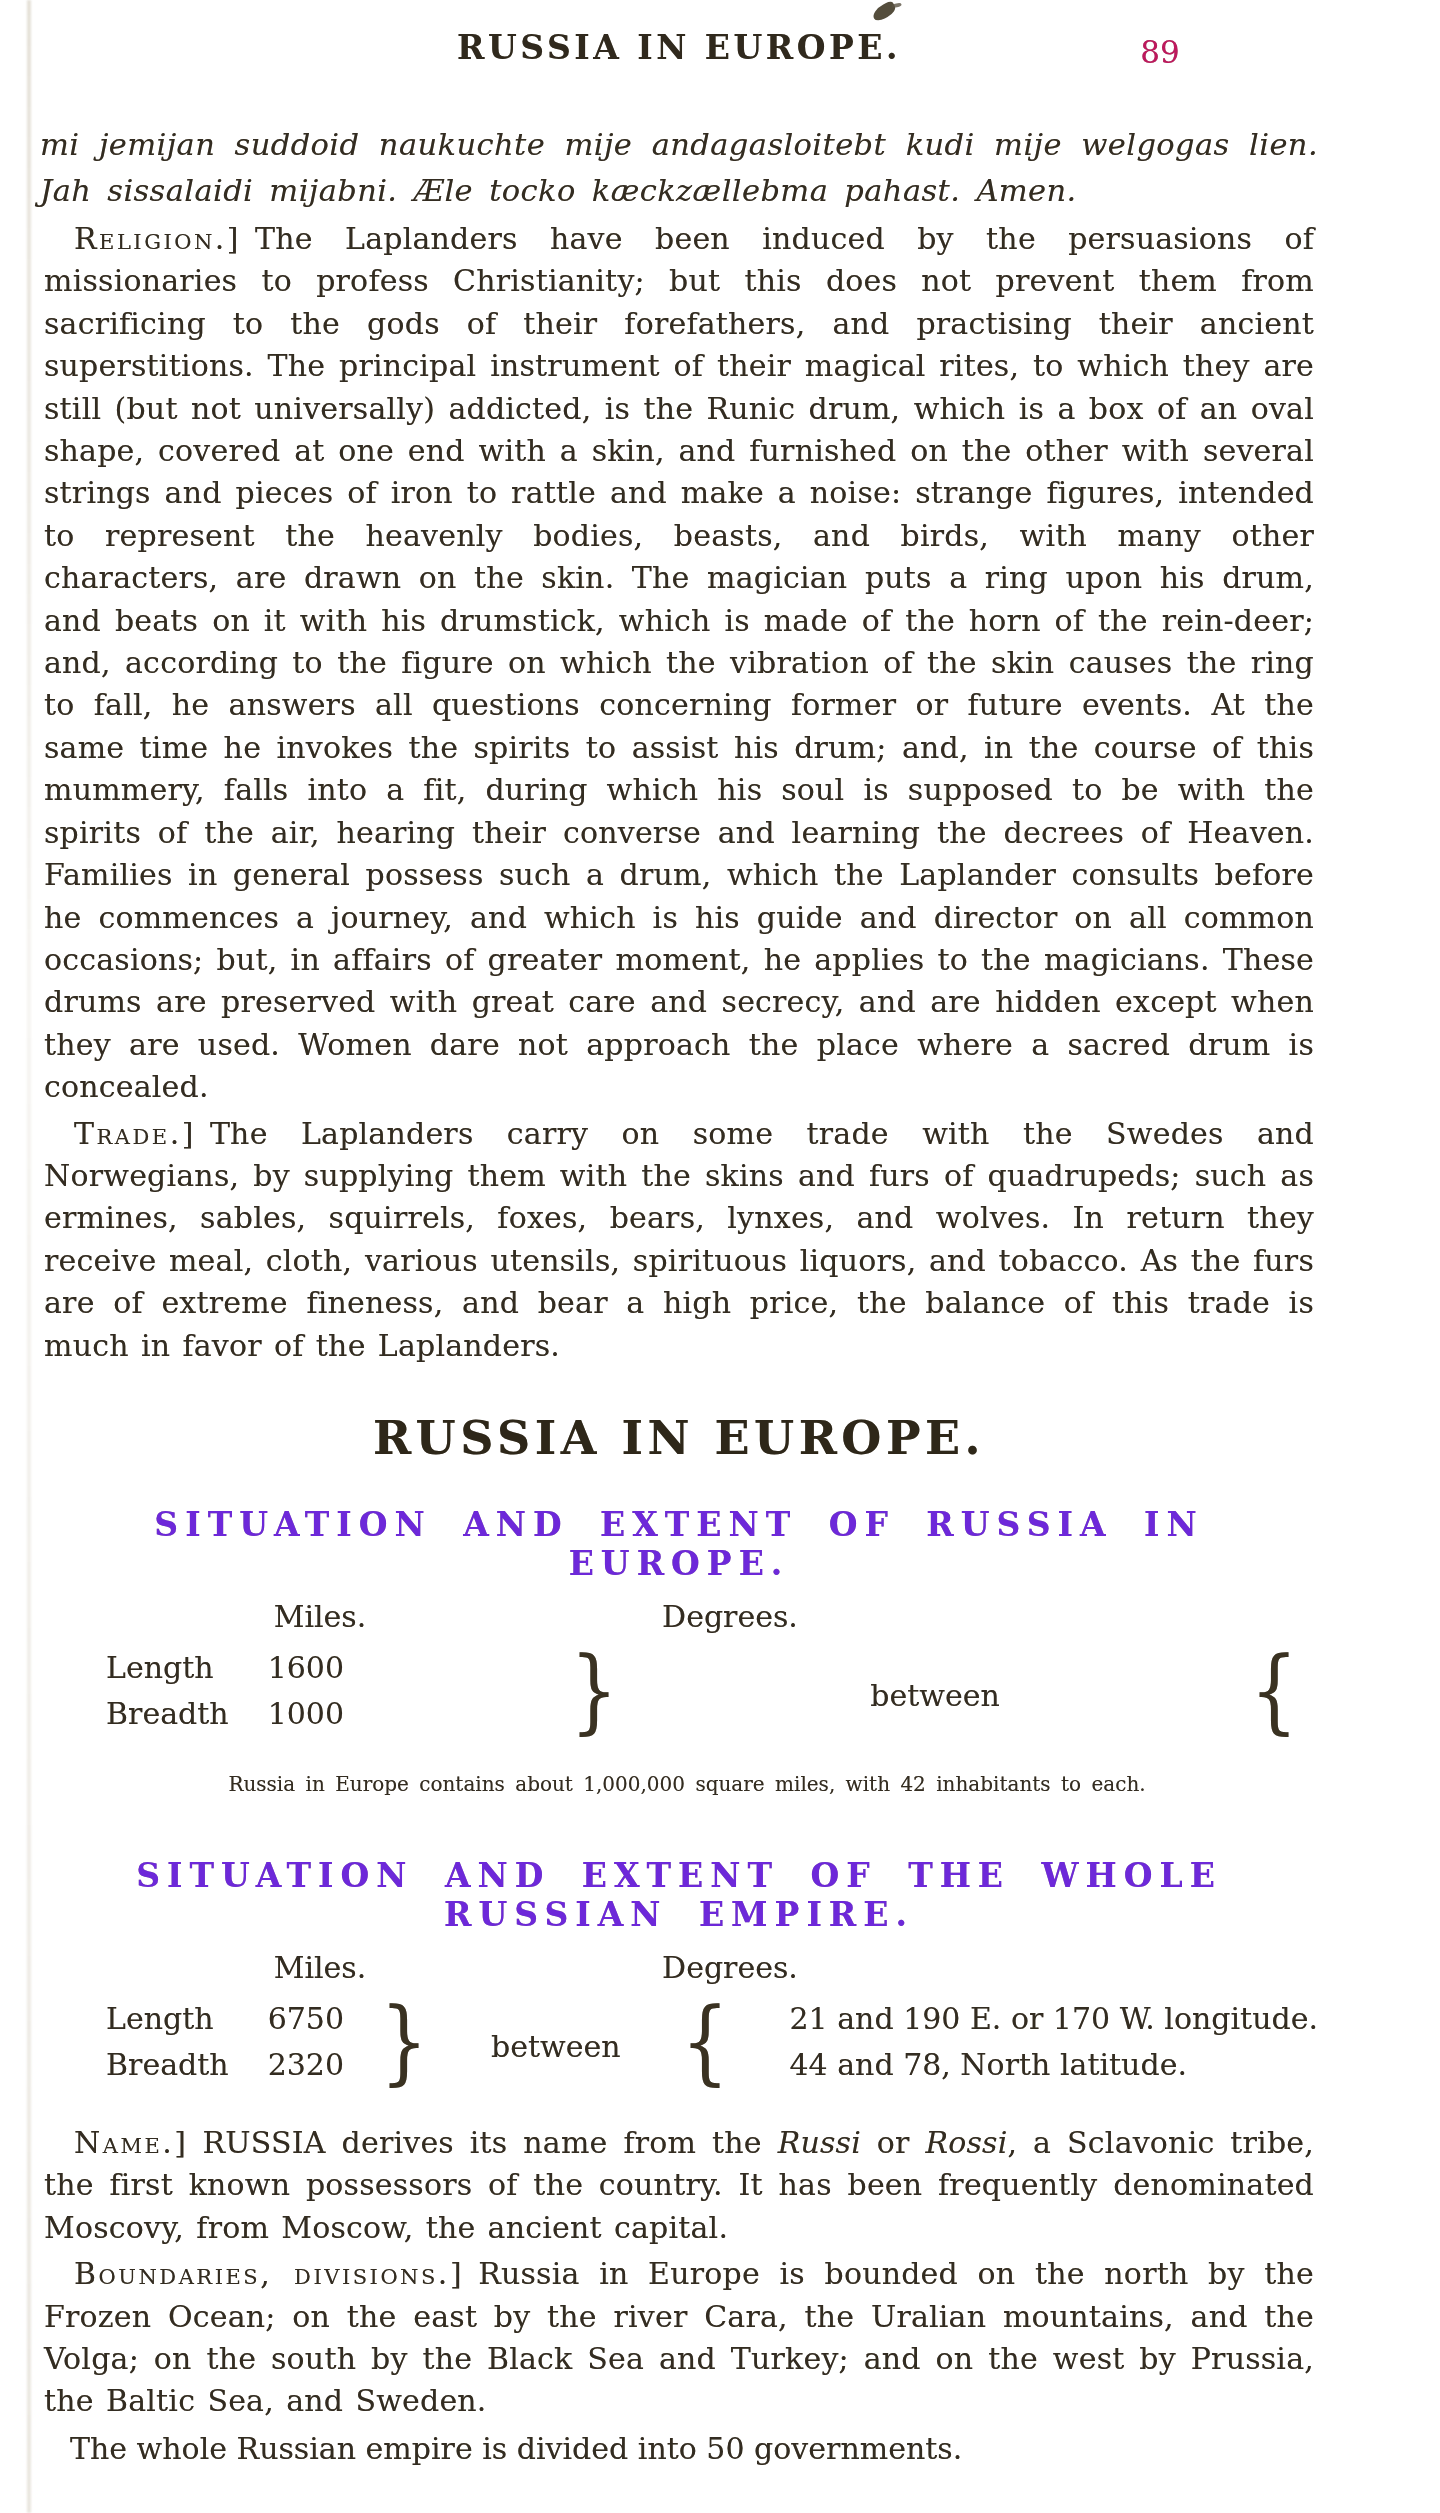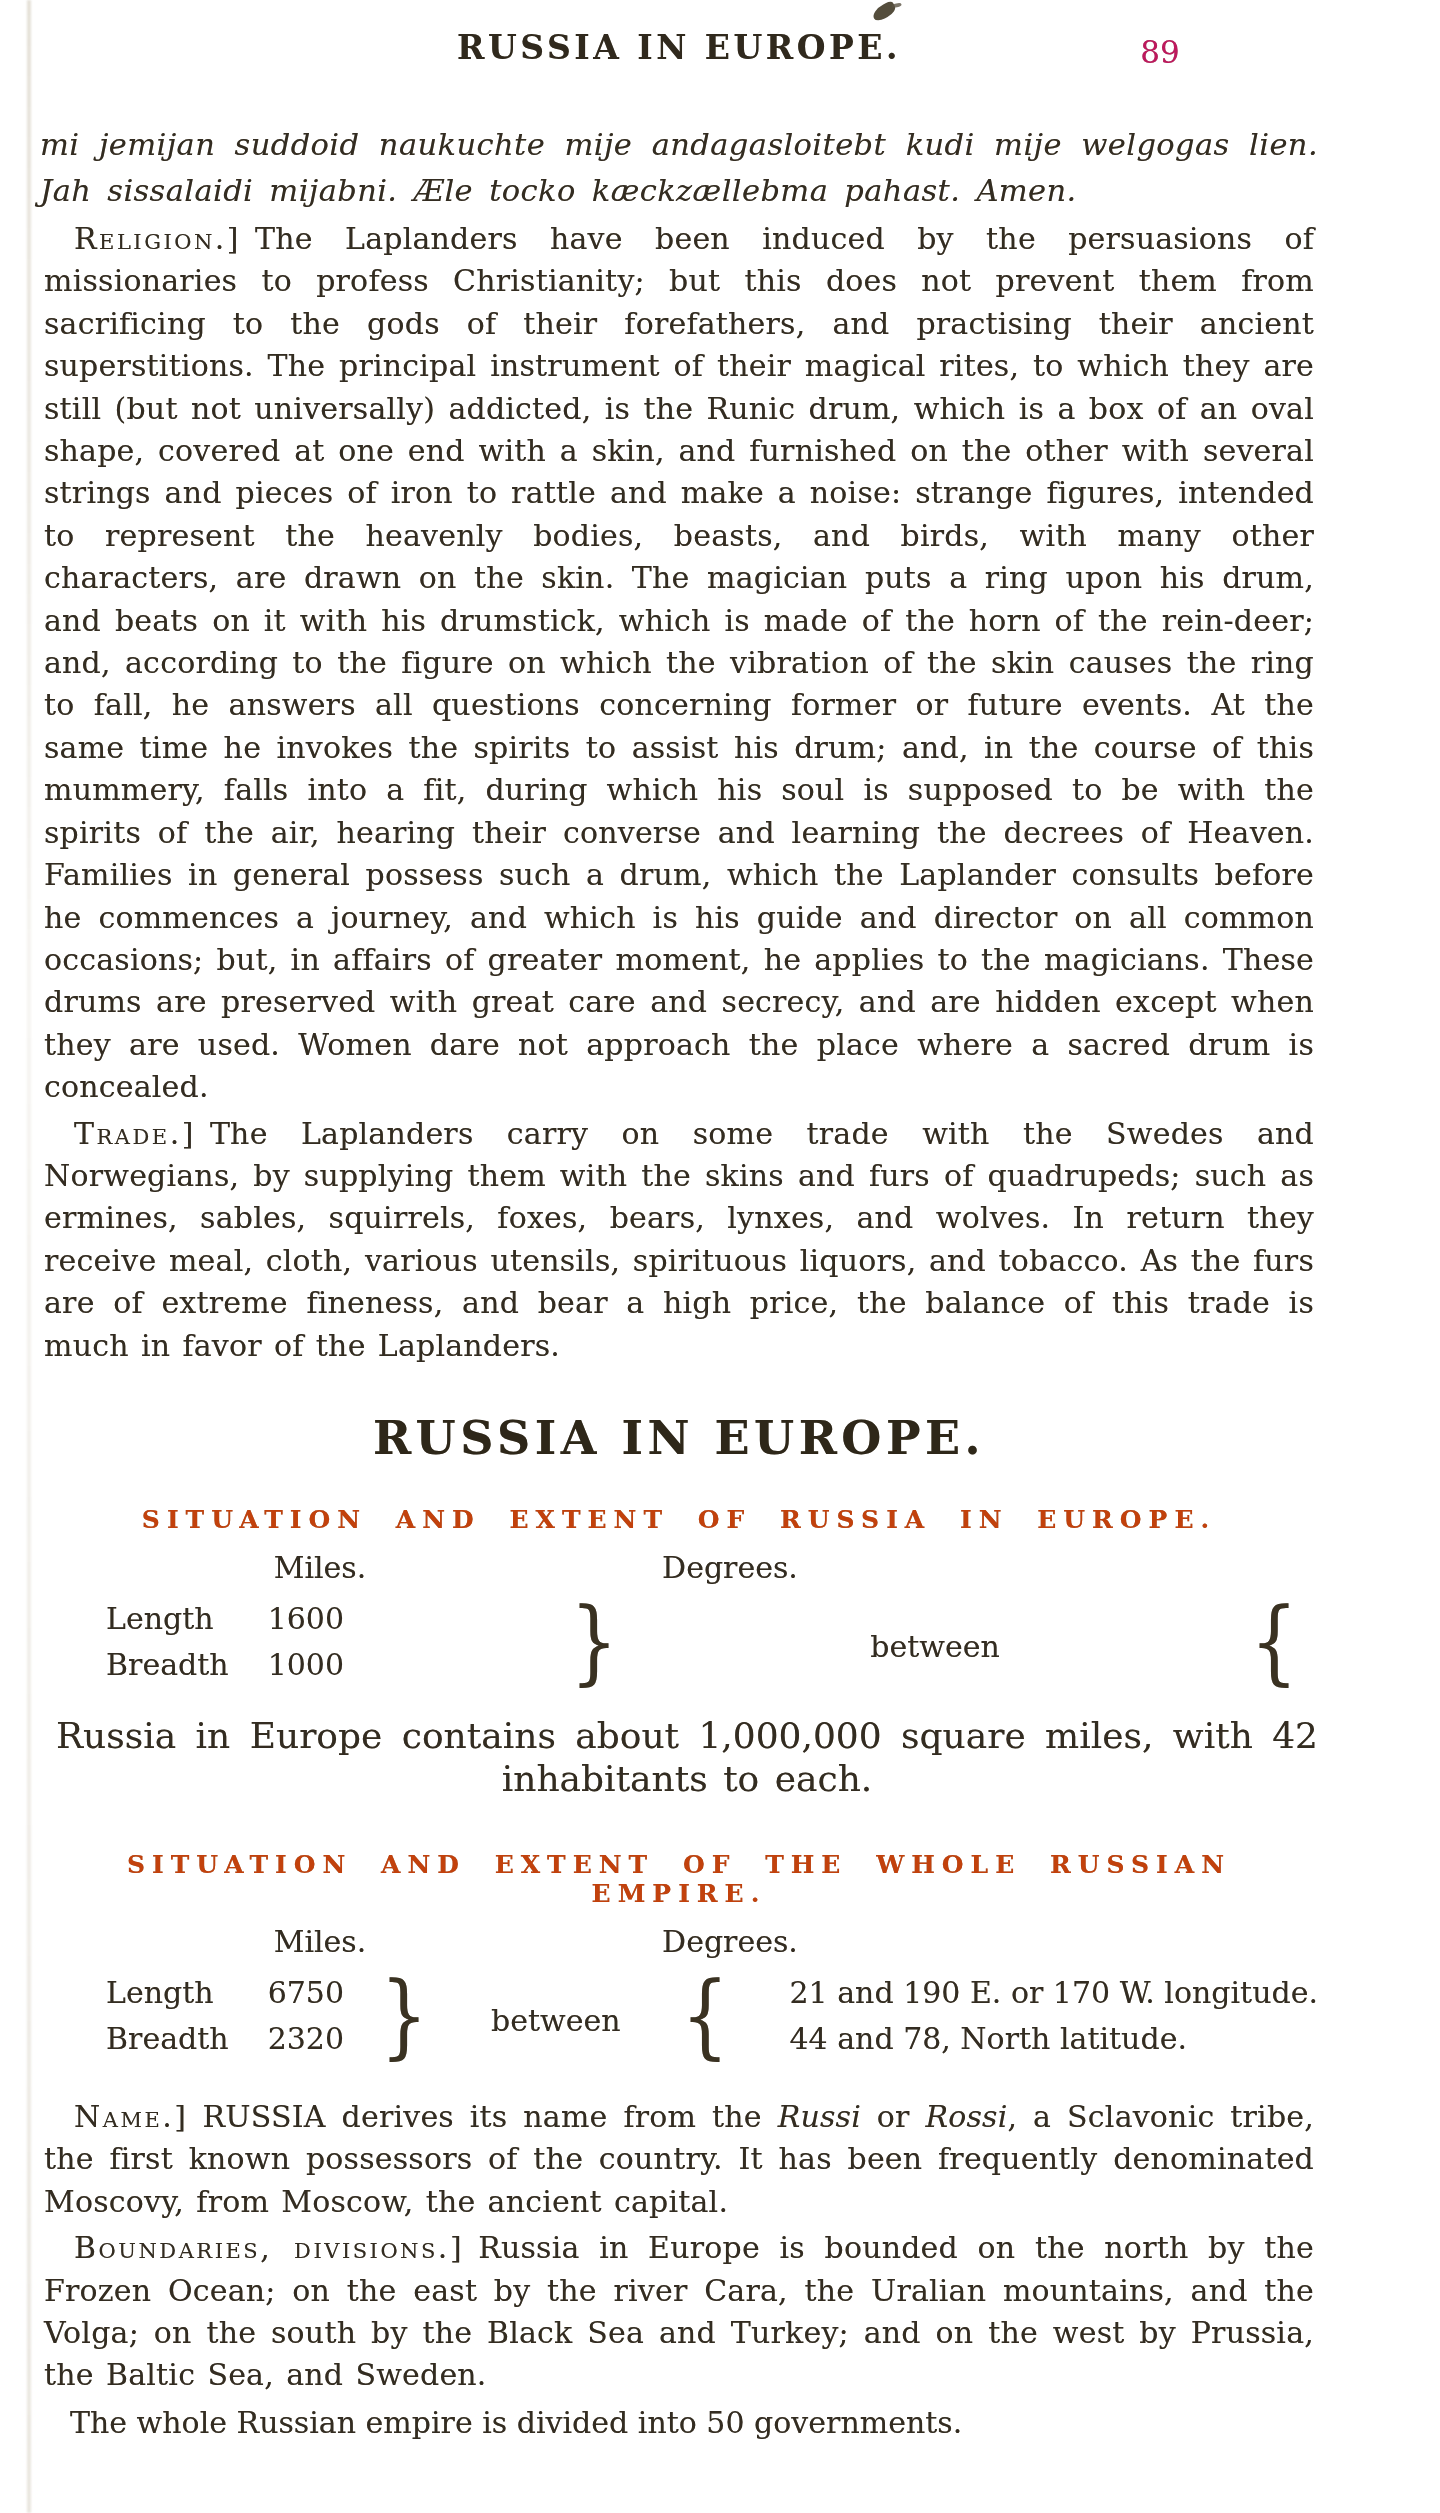--- a/index.html
+++ b/index.html
@@ -62,22 +62,22 @@
   }
   .seg-lead { font-variant: small-caps; letter-spacing: 2.5px; margin-right: 14px; }
   .seg-i { font-style: italic; }
 
   .main-heading {
     margin: 44px 0 0 0; text-align: center;
     font-size: 46px; font-weight: bold; letter-spacing: 4.5px; color: #2e2719;
   }
   .sub-heading {
     margin: 40px 0 0 0; text-align: center;
-    font-size: 25px; font-weight: 600; letter-spacing: 7px; word-spacing: 13px;
-    color: #c2410c;
+    font-size: 33px; font-weight: 600; letter-spacing: 7px; word-spacing: 13px;
+    color: #6d28d9;
   }
   .sub-heading.second { margin-top: 50px; }
 
   .geo-table { position: relative; margin-top: 16px; font-size: 30px; }
   .gt-headers { position: relative; height: 46px; }
   .gt-h-miles  { position: absolute; left: 170px; width: 220px; text-align: center; }
   .gt-h-degrees{ position: absolute; left: 560px; width: 260px; text-align: center; }
   .gt-body { display: flex; align-items: center; justify-content: space-between; }
   .gt-left { margin-left: 66px; width: 238px; }
   .gt-left .gt-row { display: flex; justify-content: space-between; line-height: 46px; }
@@ -85,21 +85,21 @@
     font-size: 88px; line-height: 92px; font-weight: 400; color: #3a3222;
     transform: scaleX(0.85) scaleY(1.04); margin: 0 16px; flex: none;
   }
   .gt-brace.open { margin-left: 26px; }
   .gt-connector { margin: 10px 14px 0 26px; flex: none; }
   .gt-right { margin-left: 24px; }
   .gt-right .gt-deg-line { line-height: 46px; }
 
   .contains-note {
     margin: 26px 0 0 16px;
-    font-size: 36px; line-height: 43px;
+    font-size: 20px; line-height: 43px;
     text-align: justify; text-align-last: center;
     word-spacing: 4px;
   }
 
   .para-gap { margin-top: 34px; }
   .closing-line {
     margin: 0; text-indent: 30px;
     font-size: 30px; line-height: 43px;
   }
 </style>

